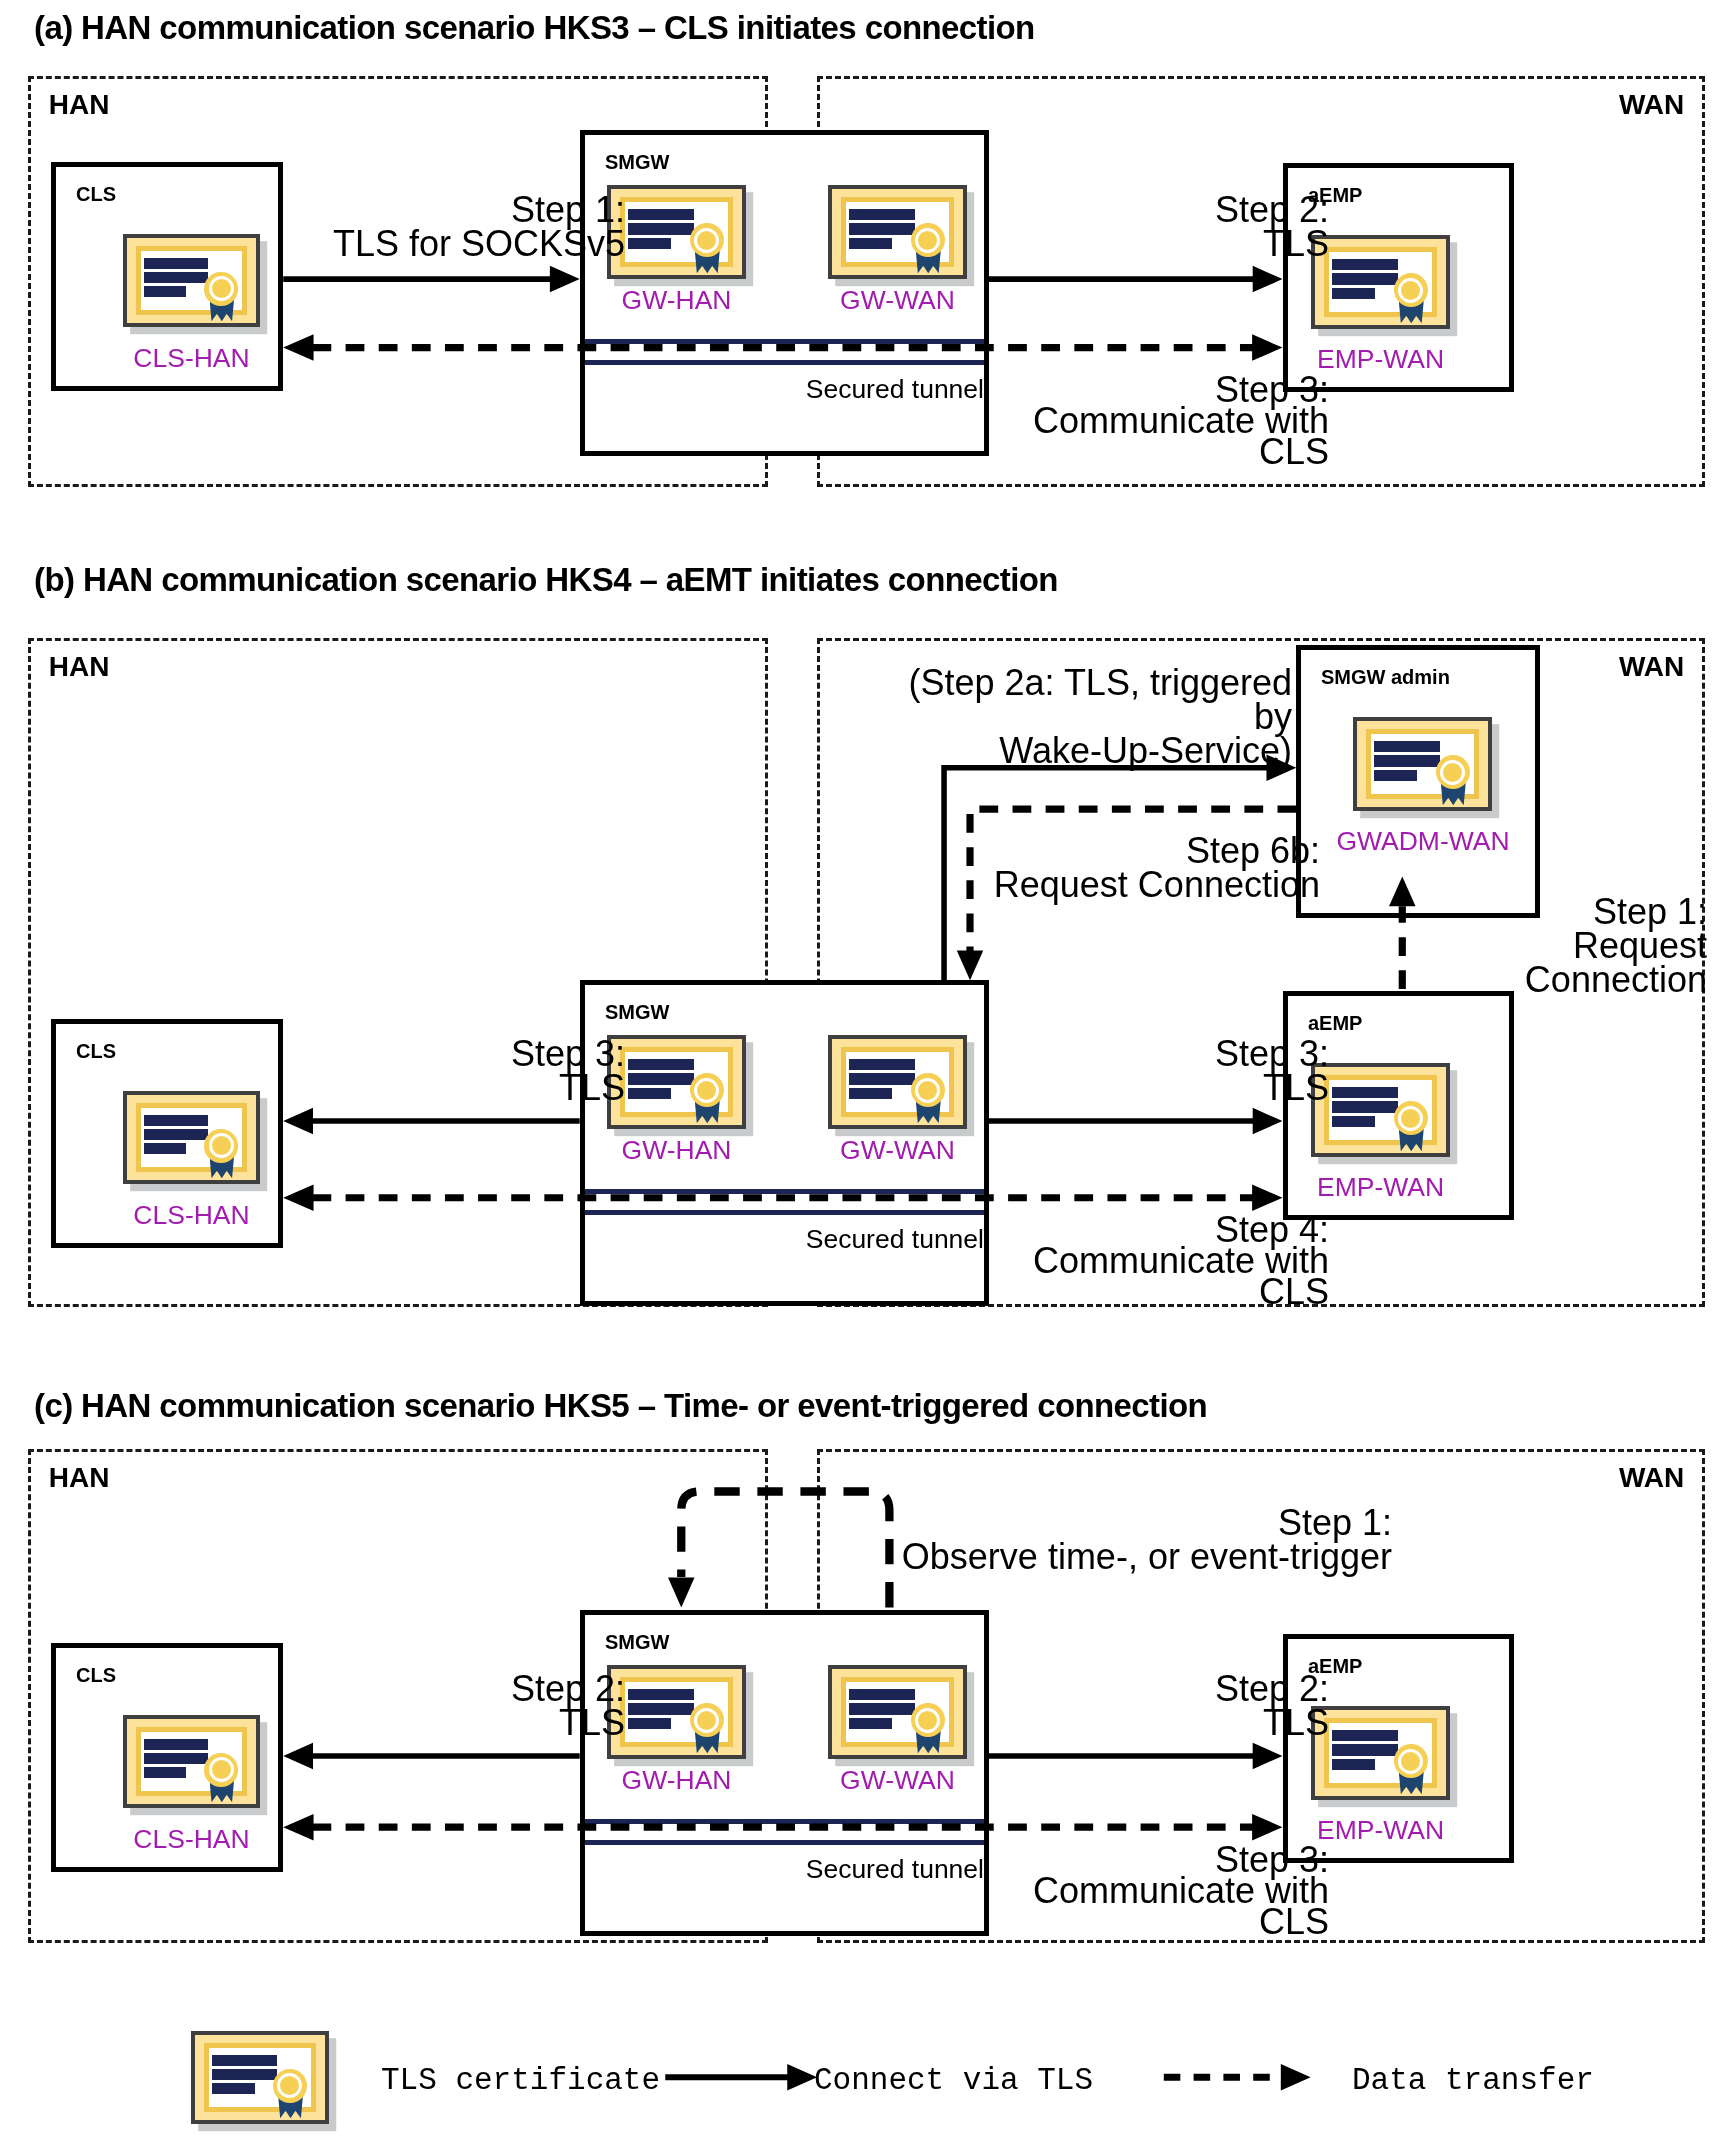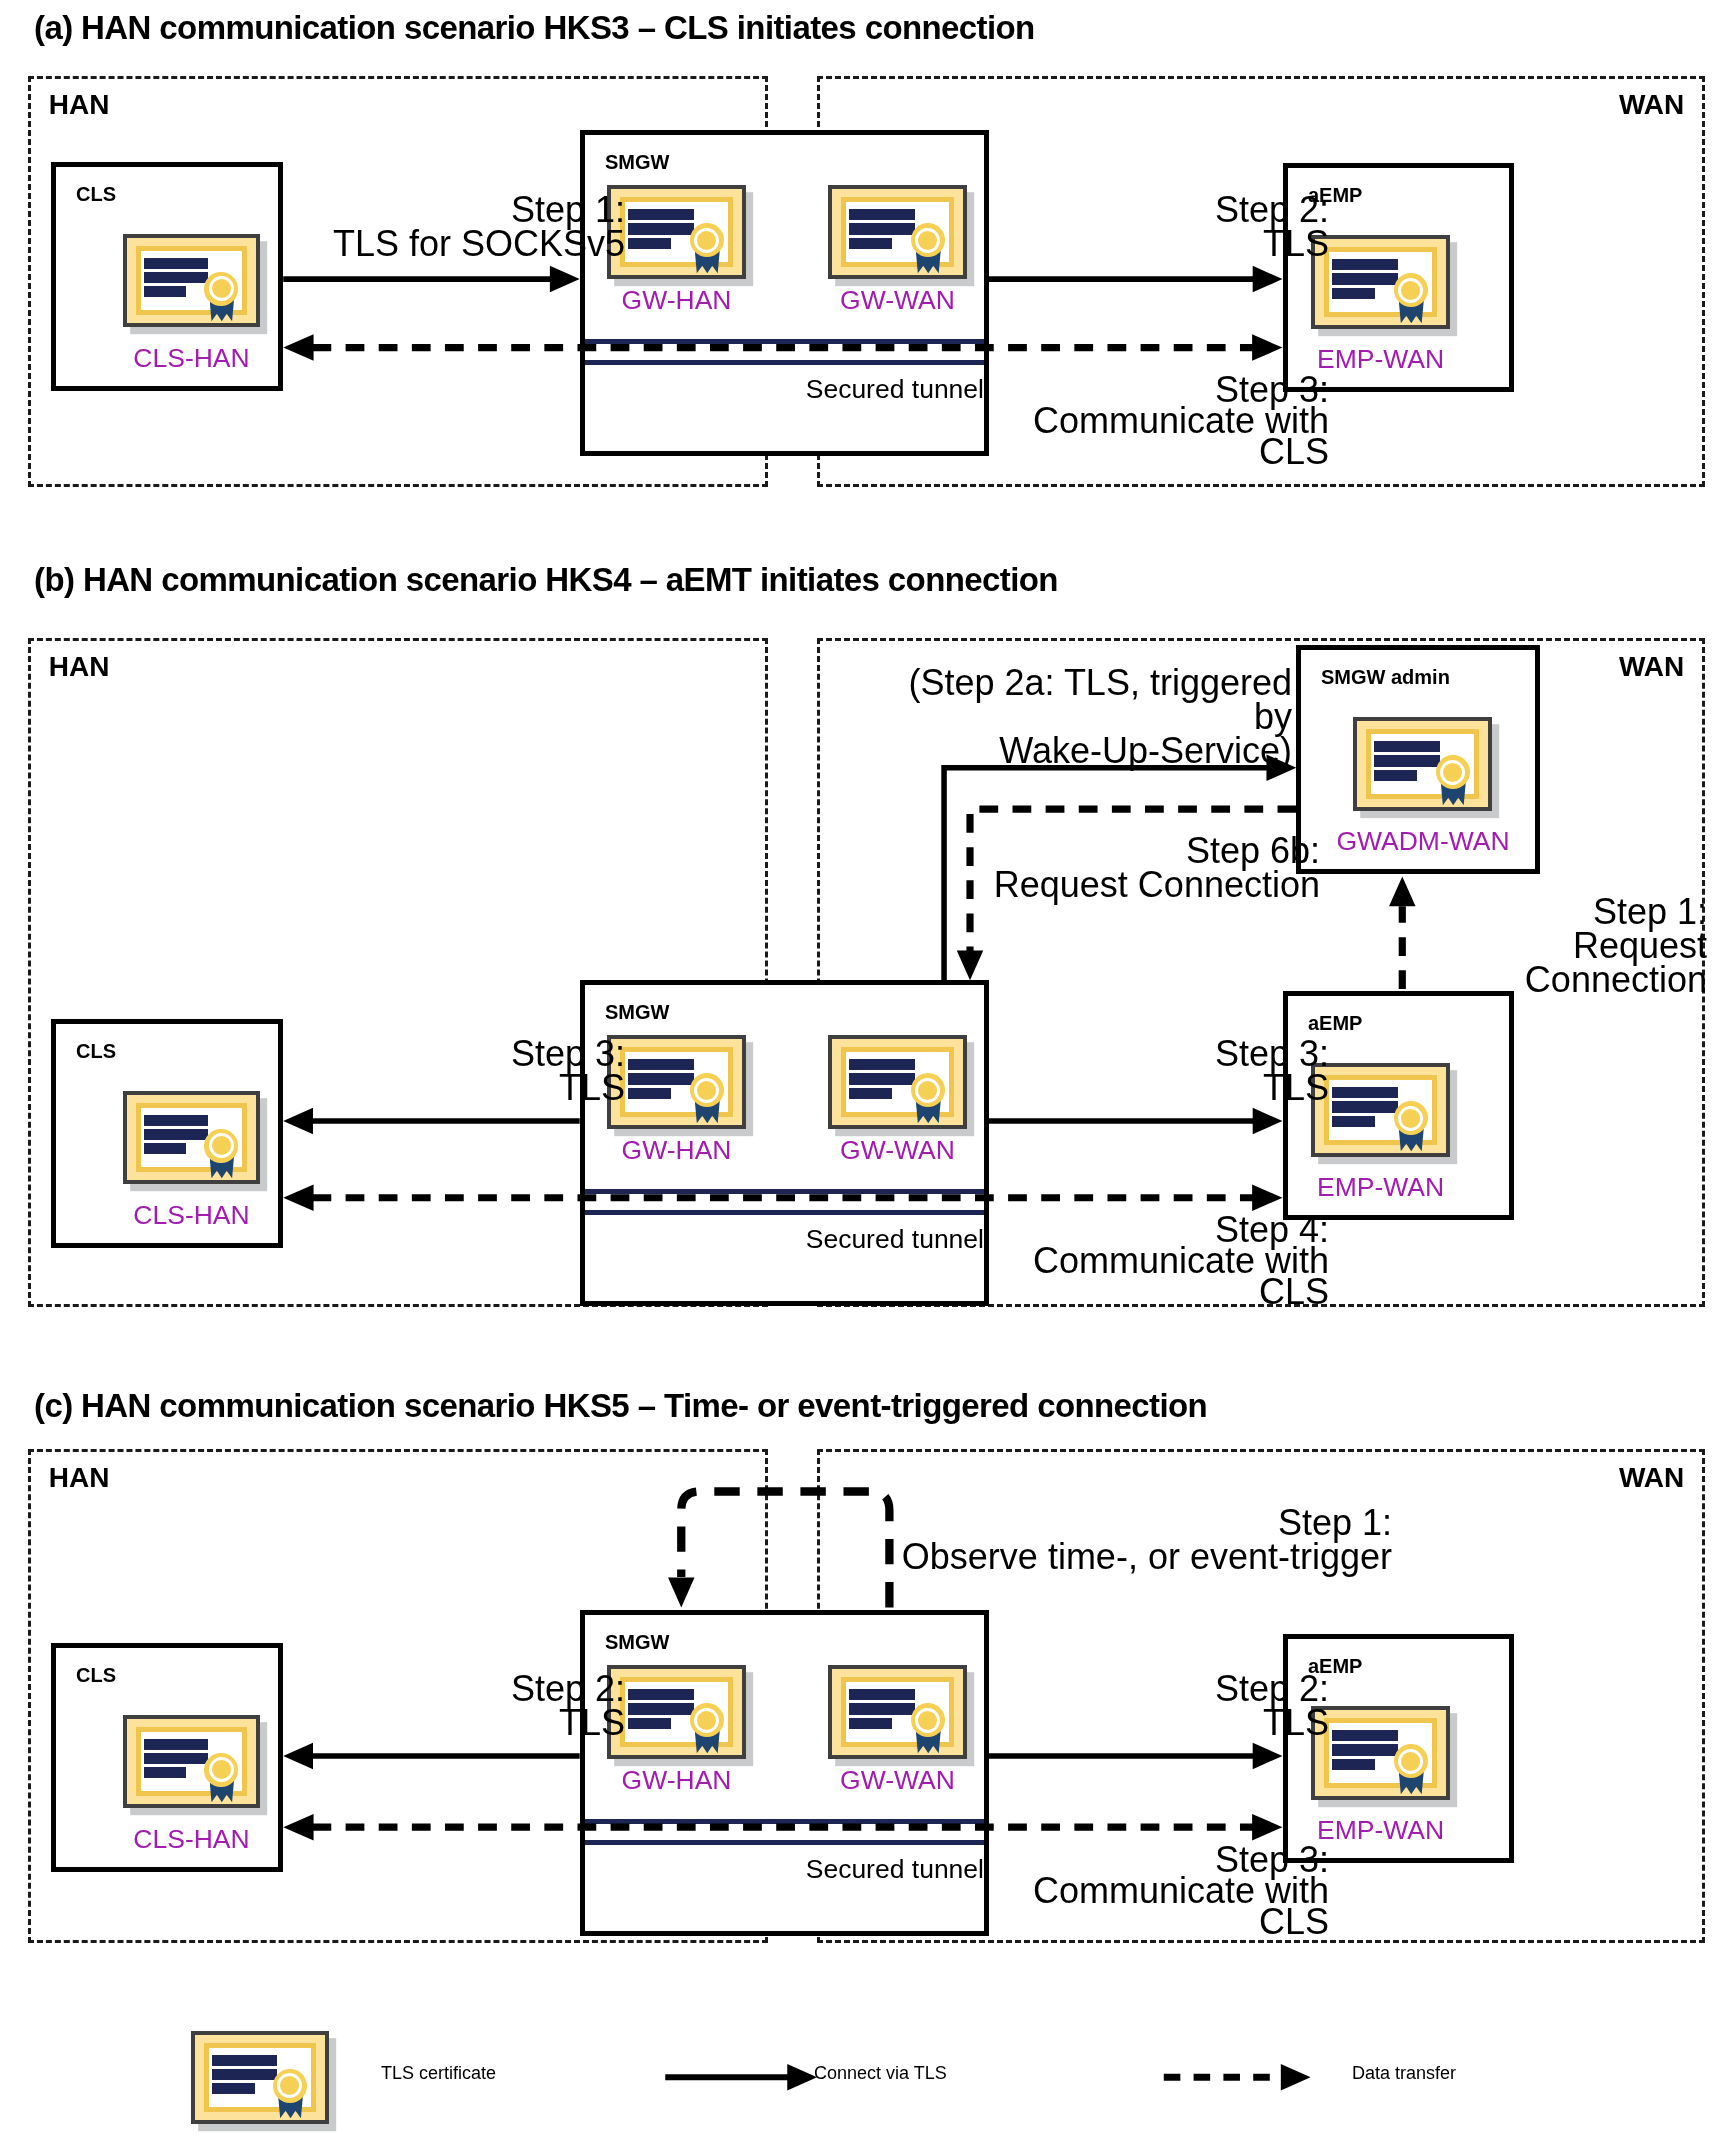--- a/index.html
+++ b/index.html
@@ -22,21 +22,21 @@
   .cert .b2{left:13%;top:40%;width:50%;height:13%;background:var(--navy,#1C2553);}
   .cert .b3{left:13%;top:57%;width:33%;height:13%;background:var(--navy,#1C2553);}
   .cert .rb{left:64%;top:72%;width:19%;height:26%;background:var(--ribbon,#1E4470);
             clip-path:polygon(0 0,100% 0,92% 100%,70% 66%,50% 100%,30% 66%,8% 100%);}
   .cert .sl{left:60%;top:40%;width:26%;aspect-ratio:1/1;border-radius:50%;background:var(--seal,#F6CF55);}
   .cert .sl:after{content:"";position:absolute;inset:13%;border-radius:50%;border:3.3px solid #fff;}
   .tline{position:absolute;left:0;right:0;height:5px;background:var(--navy,#1C2553);}
   .tunnel-label{position:absolute;left:0;right:0;text-align:right;font-size:26.5px;}
   .lbl{position:absolute;font-size:36px;line-height:34px;text-align:right;z-index:3;}
   .lbl.l3{line-height:31px;}
-  .leglbl{position:absolute;font-size:18px;white-space:nowrap;}
+  .leglbl{position:absolute;font-size:31px;white-space:nowrap;font-family:Liberation Mono, monospace;}
   svg.overlay{position:absolute;left:0;top:0;z-index:10;pointer-events:none;}
 </style>
 </head>
 <body>
 
 <div class="page">
 
   <div class="ptitle" style="left:34px;top:8.8px;">(a) HAN communication scenario HKS3 – CLS initiates connection</div>
 
   <div class="zone" style="left:28px;top:76px;width:740px;height:411px;">
@@ -113,21 +113,21 @@
 
   <div class="ptitle" style="left:34px;top:561px;">(b) HAN communication scenario HKS4 – aEMT initiates connection</div>
 
   <div class="zone" style="left:28px;top:638px;width:740px;height:669px;">
     <span class="zlabel zl-left">HAN</span>
   </div>
   <div class="zone" style="left:817px;top:638px;width:888px;height:669px;">
     <span class="zlabel zl-right">WAN</span>
   </div>
 
-  <div class="box" style="left:1296px;top:645px;width:244px;height:229px;">
+  <div class="box" style="left:1296px;top:645px;width:244px;height:273px;">
     <div class="btitle">SMGW admin</div>
     <div class="cert" style="left:52px;top:67px;width:139px;height:94px;">
         <i class="ci"></i>
         <i class="b1"></i>
         <i class="b2"></i>
         <i class="b3"></i>
         <i class="rb"></i>
         <i class="sl"></i>
       </div>
     <div class="clabel" style="left:0px;top:176px;width:244px;">GWADM-WAN</div>

